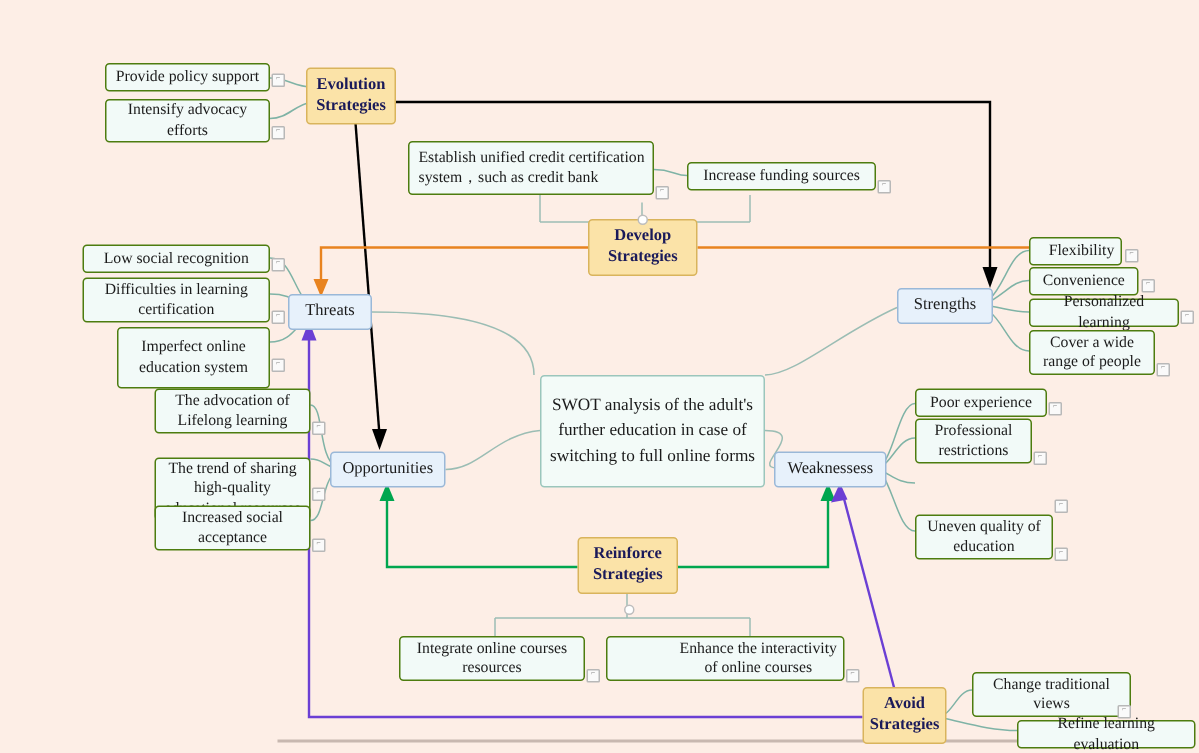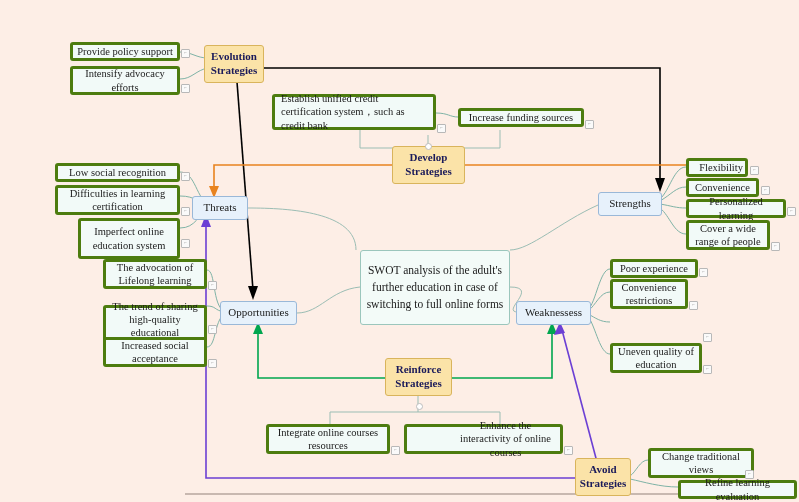--- a/index.html
+++ b/index.html
@@ -32,21 +32,21 @@
     line-height: 1.25;
     color: #1b1b1b;
     background: #eef7f4;
     border: 1px solid #9fc7bd;
     border-radius: 3px;
     padding: 2px 4px;
     z-index: 5;
   }
   .node.plain {
     background: #f2faf8;
-    border: 3px solid #4d7c0f;
+    border: 1px solid #4d7c0f;
   }
   .node.core {
     background: #f3fbf8;
     border: 1px solid #9bc6bc;
     font-size: 11.5px;
     line-height: 1.45;
     border-radius: 3px;
   }
   .node.swot {
     background: #e7f1fb;
@@ -195,21 +195,21 @@
 
   <div class="node plain" style="left:103px; top:259px; width:104px; height:30px;">The advocation of Lifelong learning</div>
   <div class="handle" style="left:208px; top:281px;">⌐</div>
   <div class="node plain" style="left:103px; top:291px; width:104px; height:42px;margin-top:14px;">The trend of sharing high-quality educational resources</div>
   <div class="handle" style="left:208px; top:325px;">⌐</div>
   <div class="node plain" style="left:103px; top:337px; width:104px; height:30px;">Increased social acceptance</div>
   <div class="handle" style="left:208px; top:359px;">⌐</div>
 
   <div class="node plain" style="left:610px; top:259px; width:88px; height:19px;">Poor experience</div>
   <div class="handle" style="left:699px; top:268px;">⌐</div>
-  <div class="node plain" style="left:610px; top:279px; width:78px; height:30px;">Convenience restrictions</div>
+  <div class="node plain" style="left:610px; top:279px; width:78px; height:30px;">Professional restrictions</div>
   <div class="handle" style="left:689px; top:301px;">⌐</div>
   <div class="handle" style="left:703px; top:333px;">⌐</div>
   <div class="node plain" style="left:610px; top:343px; width:92px; height:30px;">Uneven quality of education</div>
   <div class="handle" style="left:703px; top:365px;">⌐</div>
 
   <div class="dot" style="left:416px; top:403px;"></div>
   <div class="node plain" style="left:266px; top:424px; width:124px; height:30px;">Integrate online courses resources</div>
   <div class="handle" style="left:391px; top:446px;">⌐</div>
   <div class="node plain" style="left:404px; top:424px; width:159px; height:30px;padding-left:48px;">Enhance the interactivity of online courses</div>
   <div class="handle" style="left:564px; top:446px;">⌐</div>

